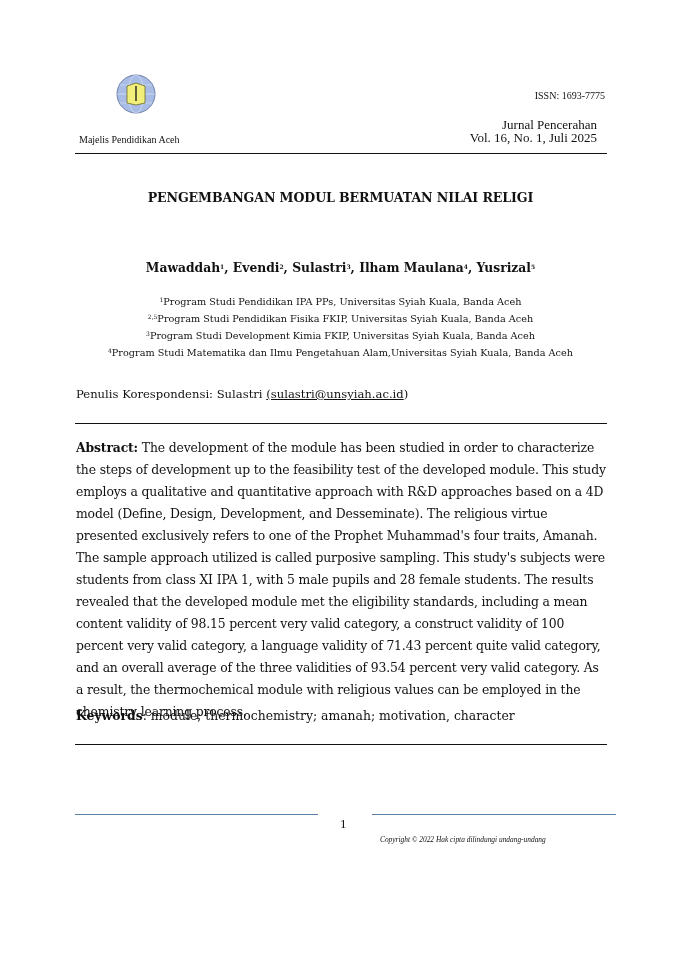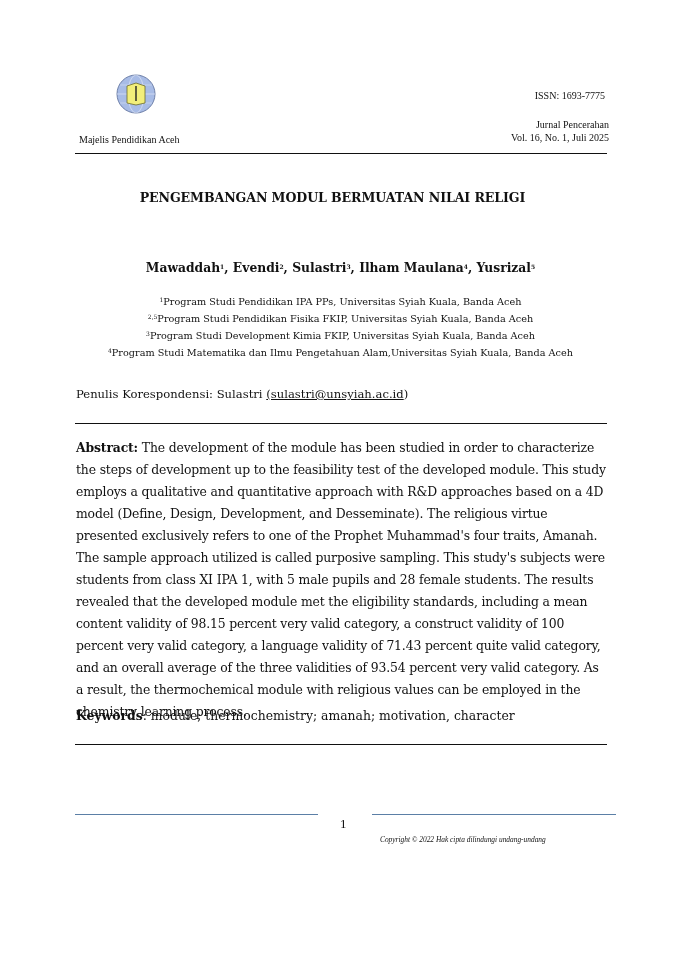--- a/index.html
+++ b/index.html
@@ -3,24 +3,24 @@
 <meta charset="utf-8">
 <style>
   html, body { margin: 0; padding: 0; background: #ffffff; }
   body { width: 681px; height: 957px; position: relative; overflow: hidden; color: #111; }
   .serif { font-family: "DejaVu Serif", "Liberation Serif", serif; }
   .lserif { font-family: "Liberation Serif", "DejaVu Serif", serif; margin-top: 10px; }
 
   .logo { position: absolute; left: 116px; top: 74px; width: 40px; height: 40px; }
   .org-name { position: absolute; left: 79px; top: 124px; font-size: 10px; }
   .issn { position: absolute; right: 76px; top: 80px; font-size: 10px; text-align: right; }
-  .journal { position: absolute; right: 72px; top: 108px; font-size: 10px; text-align: right; line-height: 13px; }
+  .journal { position: absolute; right: 84px; top: 108px; font-size: 13px; text-align: right; line-height: 13px; }
   .rule { position: absolute; left: 75px; width: 532px; height: 1px; background: #111; }
 
-  .title { position: absolute; left: 52px; width: 561px; top: 189px; text-align: center; font-weight: bold; font-size: 12.6px; line-height: 17px; letter-spacing: -0.1px; }
+  .title { position: absolute; left: 60px; width: 561px; top: 189px; text-align: center; font-weight: bold; font-size: 12.6px; line-height: 17px; letter-spacing: -0.1px; }
   .authors { position: absolute; left: 60px; width: 561px; top: 260px; text-align: center; font-weight: bold; font-size: 12.3px; }
   .affils { position: absolute; left: 60px; width: 561px; top: 292px; text-align: center; font-size: 9.7px; line-height: 15px; }
   sup { font-size: 6px; vertical-align: 3px; }
 
   .corr { position: absolute; left: 76px; top: 387px; font-size: 11.6px; }
   .corr b { font-weight: normal; }
   .corr a { color: #111; text-decoration: underline; }
 
   .abstract { position: absolute; left: 76px; width: 532px; top: 437px; font-size: 12.4px; line-height: 22px; letter-spacing: -0.15px; }
   .abstract b { font-weight: bold; }

